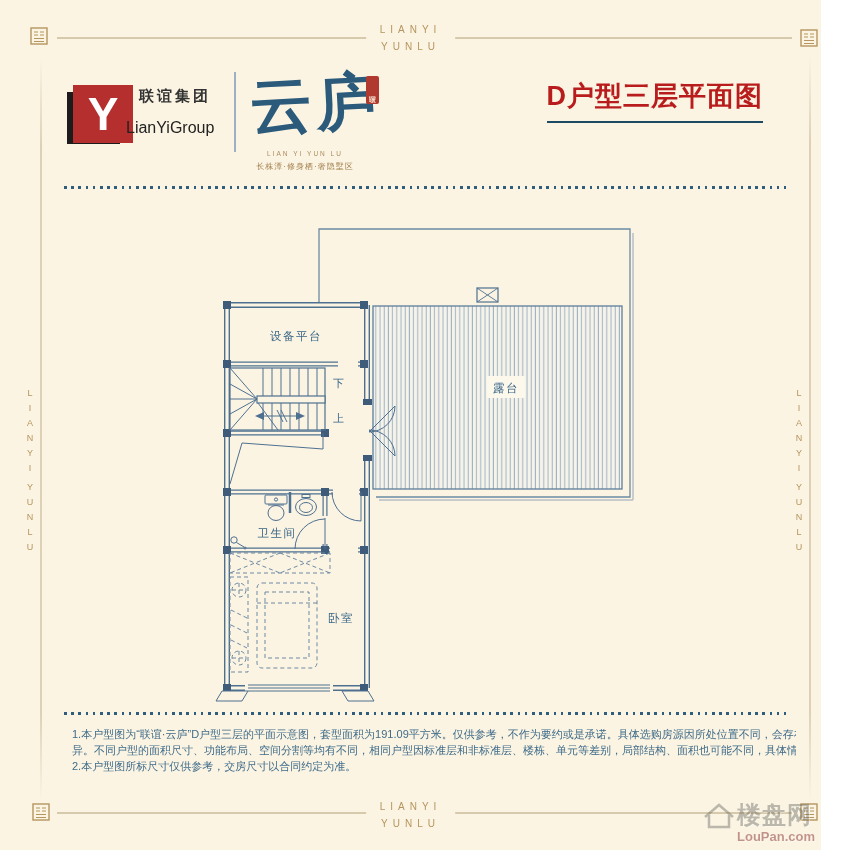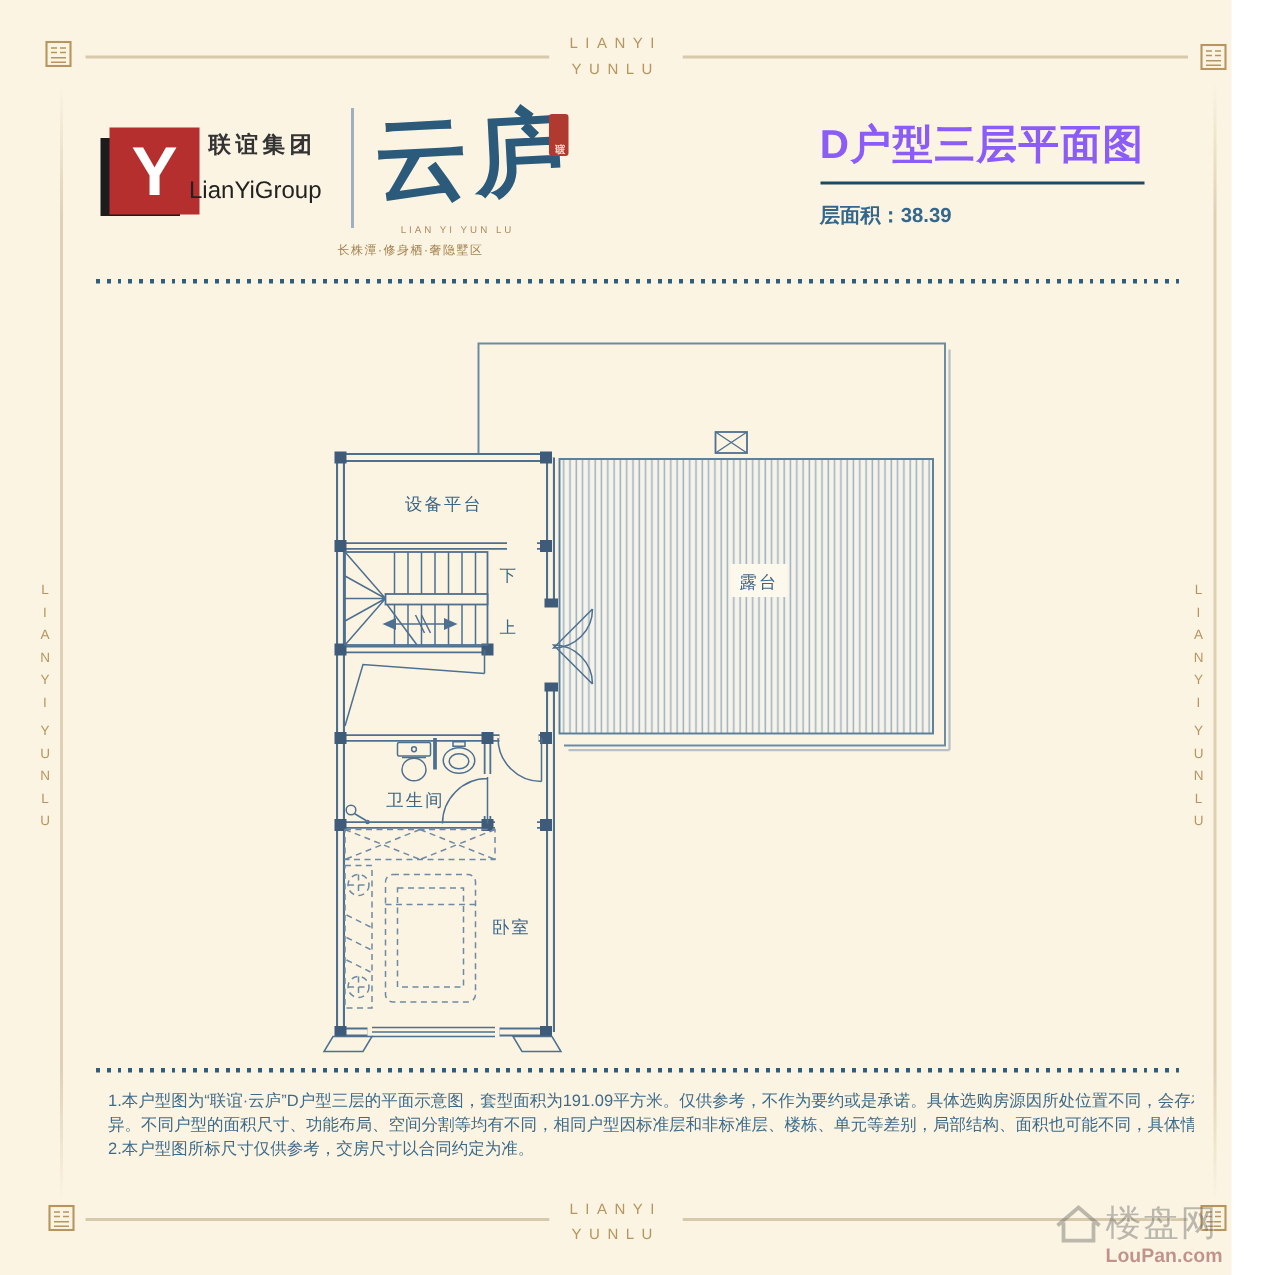--- a/index.html
+++ b/index.html
@@ -24,39 +24,39 @@
   .company-cn{position:absolute;left:139px;top:87px;font-size:15px;letter-spacing:3px;color:#333;font-weight:bold;}
   .company-en{position:absolute;left:126px;top:119px;font-size:16px;color:#222;}
   .logo-divider{position:absolute;left:234px;top:72px;width:1.5px;height:80px;background:#9db0c4;}
   .brand-cn{position:absolute;left:250px;top:62px;font-size:62px;font-weight:bold;color:#2b5a7b;
             font-family:"Liberation Serif",serif;transform:rotate(-3deg);letter-spacing:4px;}
   .brand-seal{position:absolute;left:366px;top:76px;width:13px;height:28px;background:#b03a30;border-radius:2px;
               display:flex;align-items:center;justify-content:center;}
   .brand-seal span{writing-mode:vertical-rl;text-orientation:upright;color:#f7e9d8;font-size:7px;line-height:1;}
   .brand-en-sub{position:absolute;left:240px;top:150px;width:130px;text-align:center;
                 font-size:6.5px;letter-spacing:2px;color:#ad8c5f;}
-  .brand-tagline{position:absolute;left:225px;top:161px;width:160px;text-align:left;
+  .brand-tagline{position:absolute;left:225px;top:161px;width:160px;text-align:center;
                  font-size:8px;letter-spacing:1px;color:#a3814f;}
   .title-block{position:absolute;right:58px;top:78px;text-align:left;}
-  .plan-title{font-size:27px;font-weight:bold;color:#8b5cf6;letter-spacing:1px;
+  .plan-title{font-size:27px;font-weight:bold;color:#b91c1c;letter-spacing:1px;
               border-bottom:2.5px solid #1d4a63;padding-bottom:7px;}
   .plan-stats{margin-top:11px;font-size:13.5px;line-height:19px;color:#33688c;font-weight:bold;}
   
   .dotted{position:absolute;left:64px;width:722px;height:3px;
           background:repeating-linear-gradient(90deg,#2e5d7d 0 2.6px,transparent 2.6px 7.2px);}
   
   .plan-svg{position:absolute;left:200px;top:222px;}
   
   .disclaimer{position:absolute;left:72px;top:726px;width:724px;color:#3f6b89;
               font-size:11px;line-height:16px;}
   .disclaimer div{white-space:nowrap;overflow:hidden;}
   
   .watermark{position:absolute;right:2px;bottom:6px;width:118px;opacity:.45;}
   .wm-row{display:flex;align-items:center;}
-  .wm-cn{font-size:24px;font-weight:normal;color:#6e6e66;text-shadow:1px 1px 0 rgba(255,255,255,.7);letter-spacing:1px;}
+  .wm-cn{font-size:24px;font-weight:bold;color:#6e6e66;text-shadow:1px 1px 0 rgba(255,255,255,.7);letter-spacing:1px;}
   .wm-en{font-size:13px;font-weight:bold;color:#7f1d1d;text-shadow:1px 1px 0 rgba(255,255,255,.7);margin-left:36px;margin-top:-2px;}
 </style>
 </head>
 <body>
 
 <div class="page">
 
   <div class="hline" style="left:57px;top:37px;width:735px;"></div>
   <div class="hline" style="left:57px;top:812px;width:735px;"></div>
   <div class="vline" style="left:40px;top:58px;height:742px;"></div>
@@ -106,21 +106,20 @@
   <div class="brand-cn">云庐</div>
   <div class="brand-seal">
     <span>联谊</span>
   </div>
   <div class="brand-en-sub">LIAN YI YUN LU</div>
   <div class="brand-tagline">长株潭·修身栖·奢隐墅区</div>
 
   <div class="title-block">
     <div class="plan-title">D户型三层平面图</div>
     <div class="plan-stats">
-      <div><span>层面积：</span><span>38.39</span></div>
     </div>
   </div>
 
   <div class="dotted" style="top:186px;"></div>
   <div class="dotted" style="top:712px;"></div>
 
   <svg class="plan-svg" width="450" height="492" viewBox="200 222 450 492">
     <defs>
       <pattern id="hatch" width="4.2" height="8" patternUnits="userSpaceOnUse">
         <rect width="4.2" height="8" fill="#f6f3ea"></rect>

